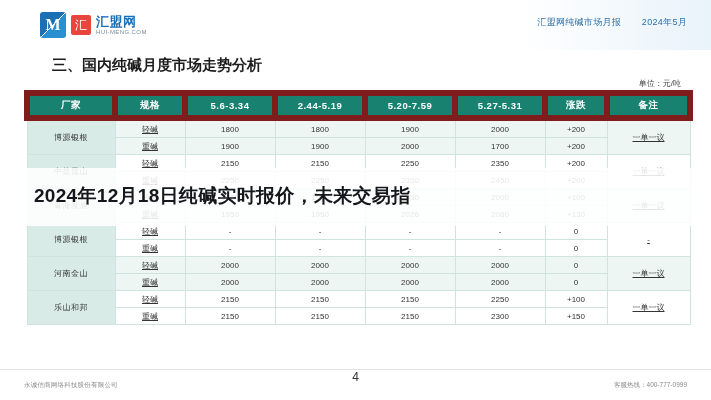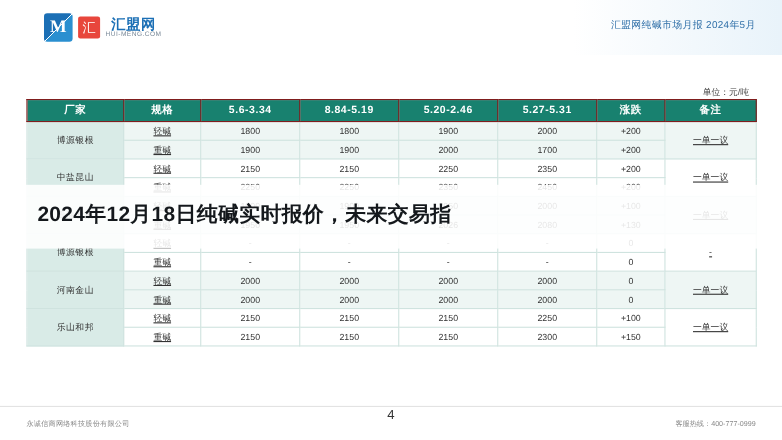--- a/index.html
+++ b/index.html
@@ -57,21 +57,20 @@
     border-radius: 2px;
     color: #fff;
     font-size: 12px;
     line-height: 20px;
     text-align: center;
   }
   .logo-text {
     display: flex;
     flex-direction: column;
     line-height: 1.05;
-    text-align: center;
   }
   .logo-cn {
     font-size: 13px;
     color: #1b6fb5;
     font-weight: bold;
     letter-spacing: 0.5px;
   }
   .logo-en {
     font-size: 6px;
     color: #7b8a99;
@@ -79,21 +78,21 @@
   }
   .header-right {
     position: absolute;
     right: 24px;
     top: 16px;
     font-size: 9px;
     color: #2f6fa8;
     letter-spacing: 0.3px;
   }
   .header-right .hr-date {
-    margin-left: 0;
+    margin-left: 18px;
     color: #2f6fa8;
   }
 
   
   .section-title {
     position: absolute;
     left: 52px;
     top: 56px;
     font-size: 15px;
     font-weight: bold;
@@ -122,21 +121,21 @@
     table-layout: fixed;
     font-size: 8px;
     color: #222;
   }
   table.price-table th {
     background: #18816f;
     color: #ffffff;
     font-size: 9.5px;
     font-weight: bold;
     height: 17px;
-    border: 1px solid #7f1d1d;
+    border: 6px solid #7f1d1d;
     text-align: center;
     letter-spacing: 0.5px;
   }
   table.price-table td {
     border: 1px solid #cfe3df;
     height: 16px;
     text-align: center;
     vertical-align: middle;
     font-size: 8px;
     color: #333;
@@ -240,41 +239,42 @@
         <span class="logo-cn">汇盟网</span>
         <span class="logo-en">HUI-MENG.COM</span>
       </div>
     </div>
     <div class="header-right">
       <span>汇盟网纯碱市场月报</span>
       <span class="hr-date">2024年5月</span>
     </div>
   </div>
 
+  <div class="section-title">三、国内纯碱月度市场走势分析</div>
   <div class="unit-label">单位：元/吨</div>
 
   <div class="table-wrap">
     <table class="price-table">
       <colgroup>
         <col style="width:88px">
         <col style="width:70px">
         <col style="width:90px">
         <col style="width:90px">
         <col style="width:90px">
         <col style="width:90px">
         <col style="width:62px">
         <col style="width:83px">
       </colgroup>
       <thead>
         <tr>
           <th>厂家</th>
           <th>规格</th>
           <th>5.6-3.34</th>
-          <th>8.84-5.19</th>
-          <th>5.20-2.46</th>
+          <th>2.44-5.19</th>
+          <th>5.20-7.59</th>
           <th>5.27-5.31</th>
           <th>涨跌</th>
           <th>备注</th>
         </tr>
       </thead>
       <tbody>
         <tr class="band-a">
           <td class="factory" rowspan="2">博源银根</td>
           <td class="spec">轻碱</td>
           <td>1800</td>

